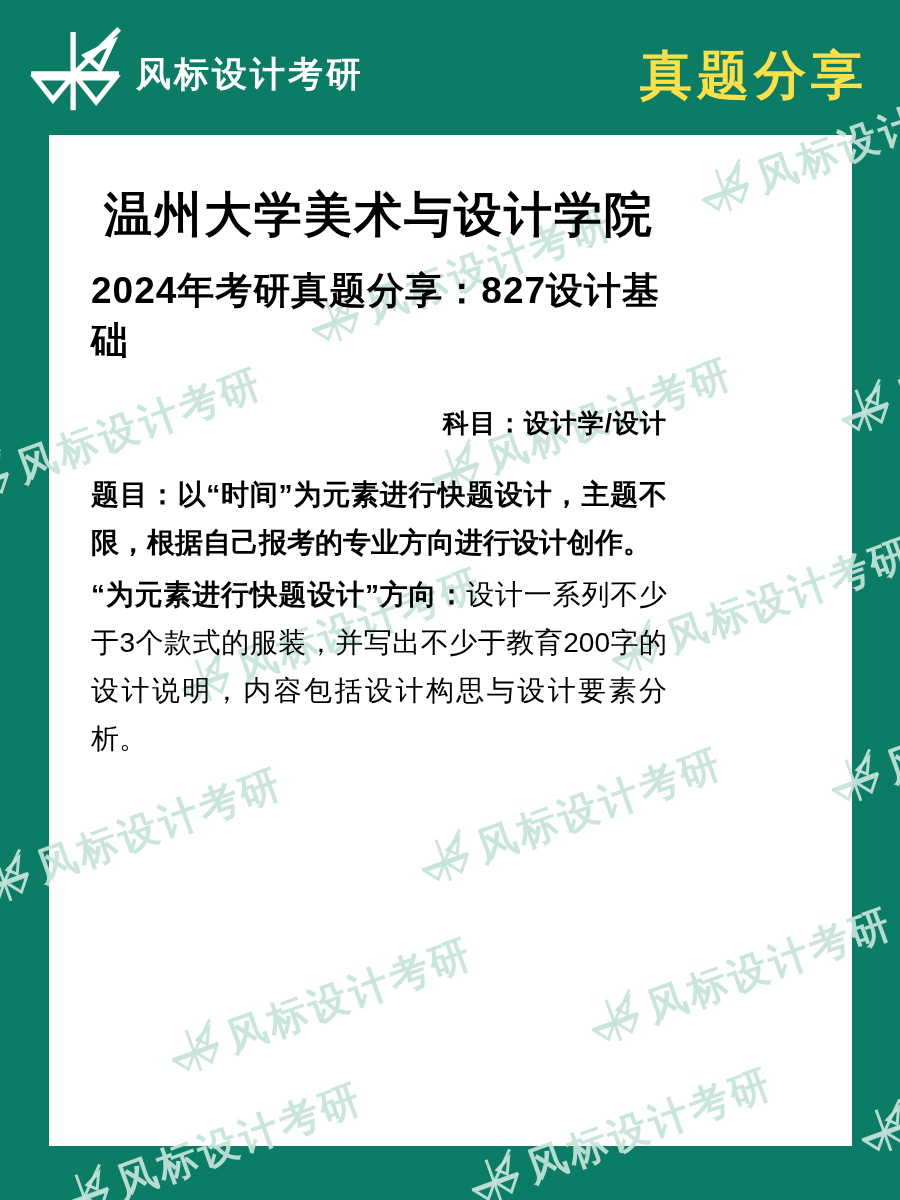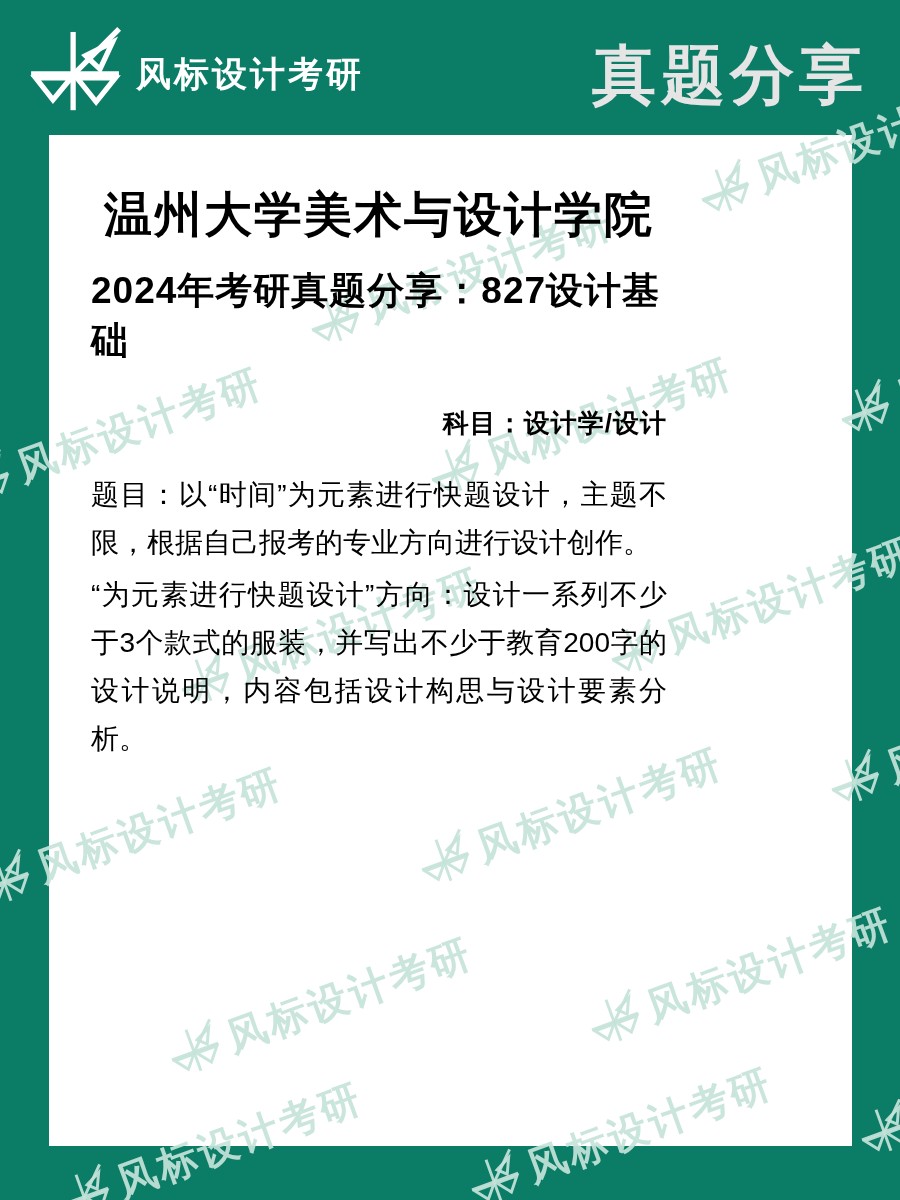--- a/index.html
+++ b/index.html
@@ -14,31 +14,31 @@
   .wm{position:absolute;display:flex;align-items:center;gap:8px;
       transform:rotate(-20deg);transform-origin:left center;
       color:rgba(198,227,217,0.92);font-weight:800;font-size:40px;
       letter-spacing:3px;white-space:nowrap;}
   .wm svg{display:block;}
 
   
   .header{position:absolute;left:0;top:0;width:900px;height:135px;display:flex;align-items:center;z-index:2;}
   .logo{margin:10px 0 0 28px;flex:0 0 auto;}
   .brand{color:#ffffff;font-size:35px;font-weight:800;letter-spacing:3px;margin-left:12px;margin-top:14px;}
-  .badge{margin-left:auto;margin-right:32px;color:#e5e5e5;font-size:64px;font-weight:900;letter-spacing:5px;margin-top:16px;}
+  .badge{margin-left:auto;margin-right:32px;color:#fde047;font-size:52px;font-weight:900;letter-spacing:5px;margin-top:16px;}
 
   
   .content{position:absolute;left:49px;top:135px;width:672px;height:1011px;z-index:2;
            box-sizing:border-box;padding:52px 54px 0 42px;color:#000;}
   .title{text-align:center;font-size:48px;font-weight:900;letter-spacing:2px;line-height:1.15;}
   .subtitle{text-align:left;font-size:37px;font-weight:800;letter-spacing:1px;margin-top:24px;}
   .subject{text-align:right;font-size:26px;font-weight:700;margin-top:40px;letter-spacing:1px;}
   .paras{margin-top:30px;font-size:28px;line-height:48px;text-align:justify;}
   .paras p{margin:0 0 4px 0;}
-  .paras b{font-weight:400;}
+  .paras b{font-weight:700;}
 </style>
 </head>
 <body>
 
 <div class="page">
 
   <div class="card-bg"></div>
 
   <div class="wm-layer" id="wm-layer">
       <div class="wm" style="left: 310px; top: 300px;">

